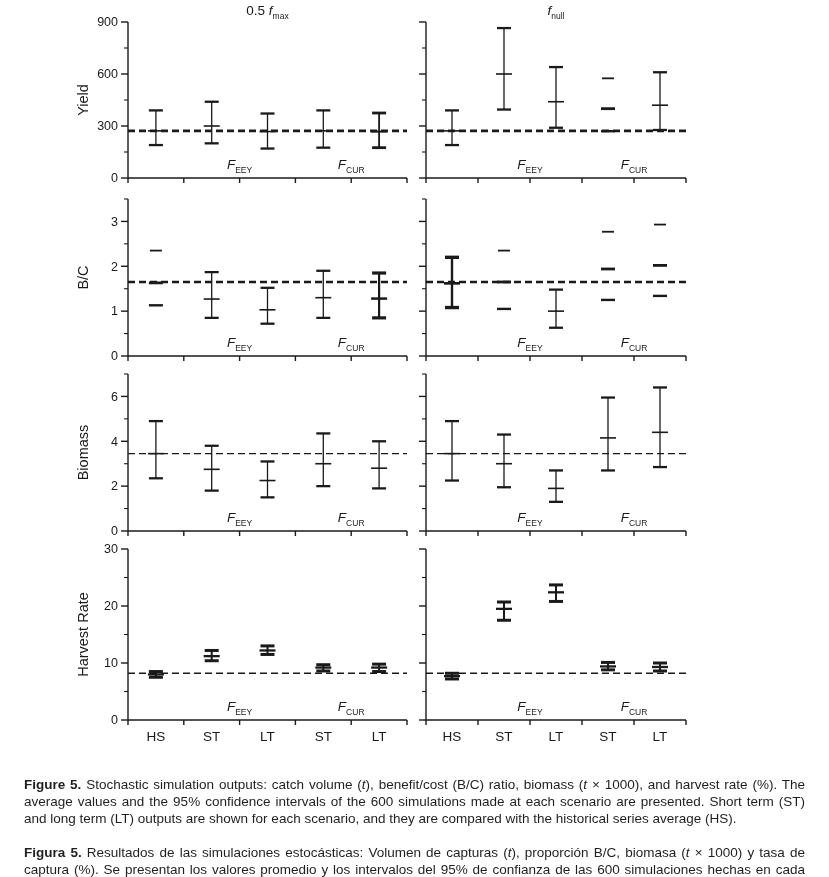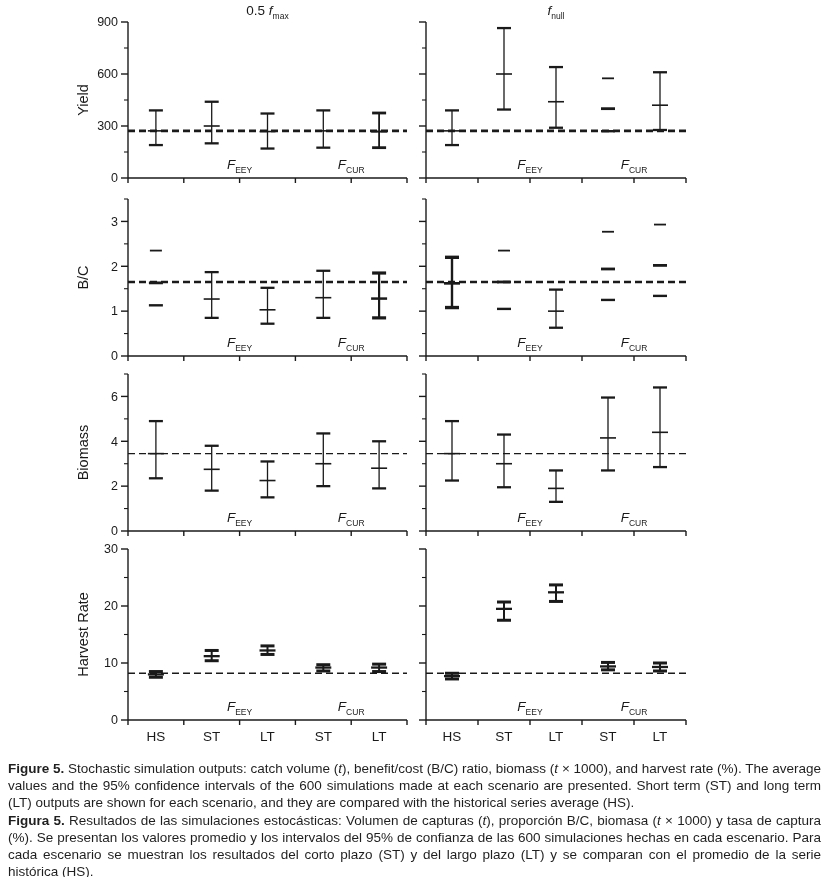--- a/index.html
+++ b/index.html
@@ -6,21 +6,21 @@
   .page{
     position:relative;width:829px;height:877px;background:#ffffff;
     font-family:"Liberation Sans",sans-serif;overflow:hidden;
   }
   #figure-svg{position:absolute;left:0;top:0;}
   #figure-svg text{font-family:"Liberation Sans",sans-serif;}
   .caption{
     position:absolute;left:8px;width:813px;top:760px;
     font-size:13.5px;line-height:17.2px;text-align:justify;color:#1f1f1f;
   }
-  .caption p{margin:0;}
+  .caption p{margin:16px;}
 </style>
 </head>
 <body>
 
 <div class="page">
   <svg id="figure-svg" width="829" height="758" viewBox="0 0 829 758">
       <g>
         <line x1="128" y1="130.85333333333332" x2="407" y2="130.85333333333332" stroke="#1a1a1a" stroke-width="2.6" stroke-dasharray="7,4"></line>
         <line x1="128" y1="22" x2="128" y2="178" stroke="#1a1a1a" stroke-width="1.4"></line>
         <line x1="128" y1="178" x2="407" y2="178" stroke="#1a1a1a" stroke-width="1.4"></line>

